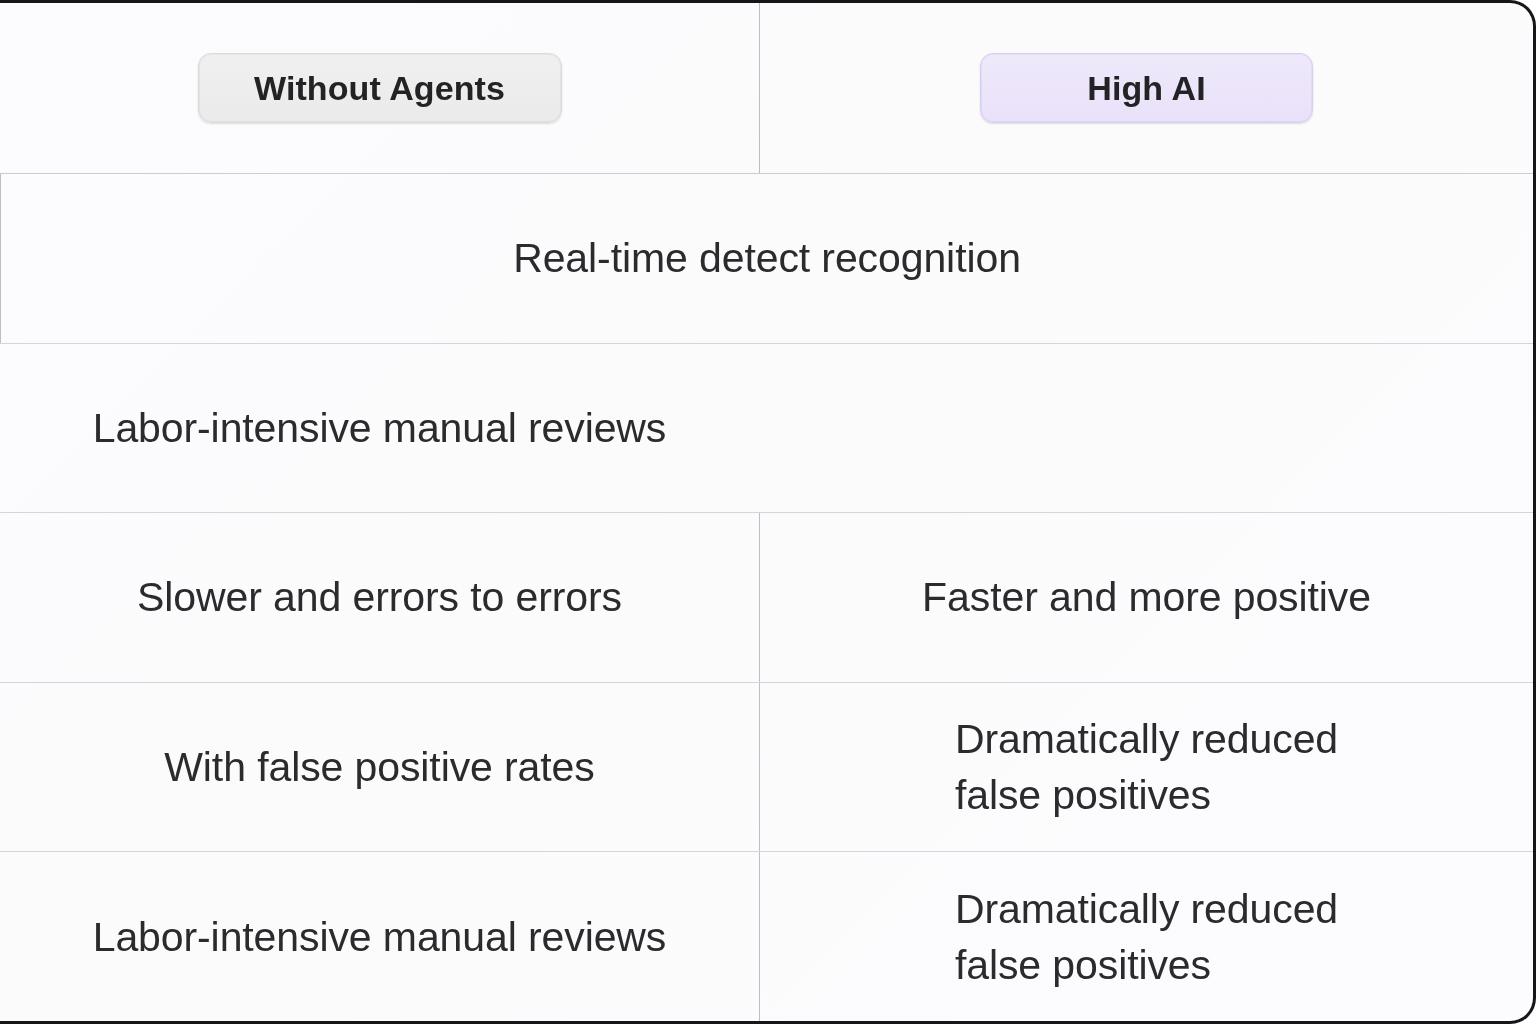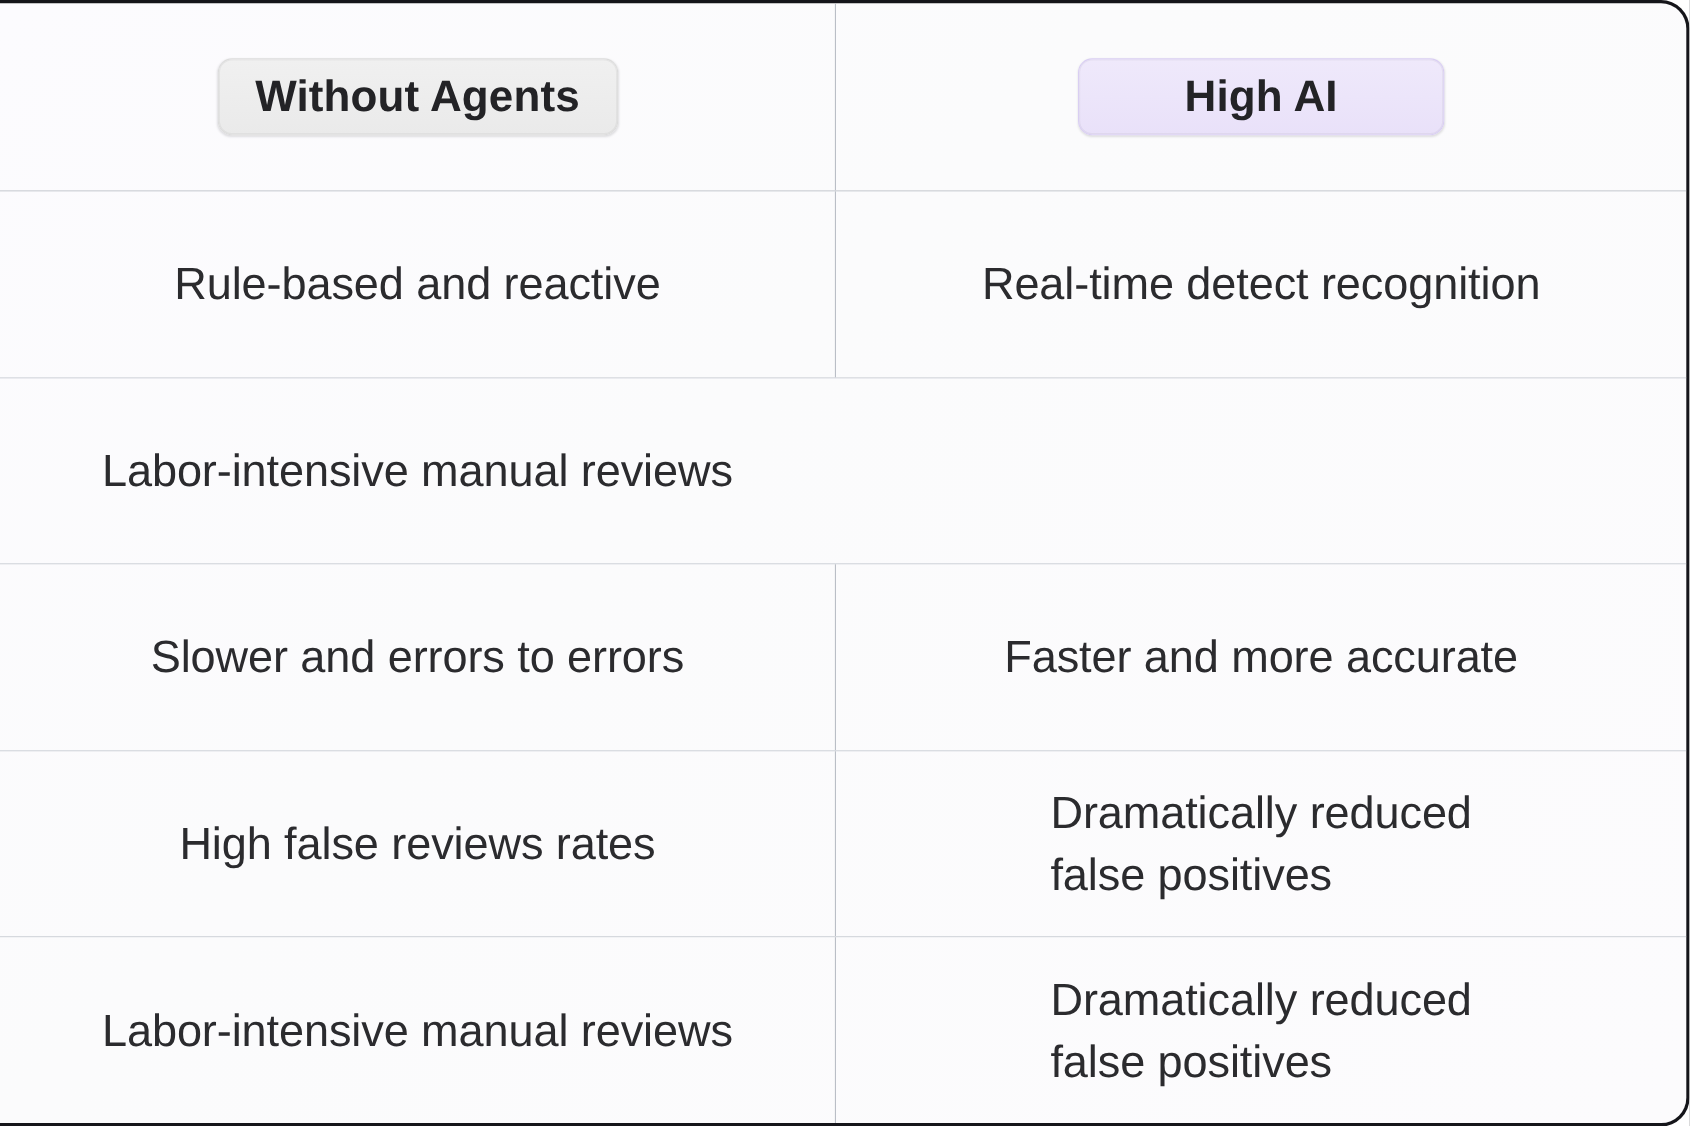--- a/index.html
+++ b/index.html
@@ -49,21 +49,21 @@
     border-left: 1px solid #babec6;
   }
 
   .pill {
     display: inline-flex;
     align-items: center;
     justify-content: center;
     height: 68px;
     padding: 0 30px;
     border-radius: 13px;
-    font-size: 40px;
+    font-size: 34px;
     font-weight: 700;
     letter-spacing: 0.1px;
     color: #232326;
     white-space: nowrap;
     box-shadow: 0 1px 2px rgba(22,22,30,0.13), 0 0 0 1px rgba(30,30,40,0.05) inset;
   }
   .pill.neutral {
     background: linear-gradient(180deg, #f0f0f0 0%, #eaeaea 100%);
     border: 1px solid #dcdcdc;
     min-width: 302px;
@@ -123,46 +123,43 @@
       <span class="pill neutral">Without Agents</span>
     </div>
     <div class="header-cell right">
       <span class="pill accent">High AI</span>
     </div>
   </div>
 
   <div class="body-rows">
 
     <div class="data-row">
-      <div class="cell left">
-        <span class="cell-text">Rule-based and reactive</span>
-      </div>
       <div class="cell right">
         <span class="cell-text">Real-time detect recognition</span>
       </div>
     </div>
 
     <div class="data-row">
       <div class="cell left">
         <span class="cell-text">Labor-intensive manual reviews</span>
       </div>
     </div>
 
     <div class="data-row">
       <div class="cell left">
         <span class="cell-text">Slower and errors to errors</span>
       </div>
       <div class="cell right">
-        <span class="cell-text">Faster and more accurate</span>
+        <span class="cell-text">Faster and more positive</span>
       </div>
     </div>
 
     <div class="data-row">
       <div class="cell left">
-        <span class="cell-text">High false reviews rates</span>
+        <span class="cell-text">With false positive rates</span>
       </div>
       <div class="cell right">
         <span class="cell-text multiline">Dramatically reduced<br>false positives</span>
       </div>
     </div>
 
     <div class="data-row">
       <div class="cell left">
         <span class="cell-text">Labor-intensive manual reviews</span>
       </div>

